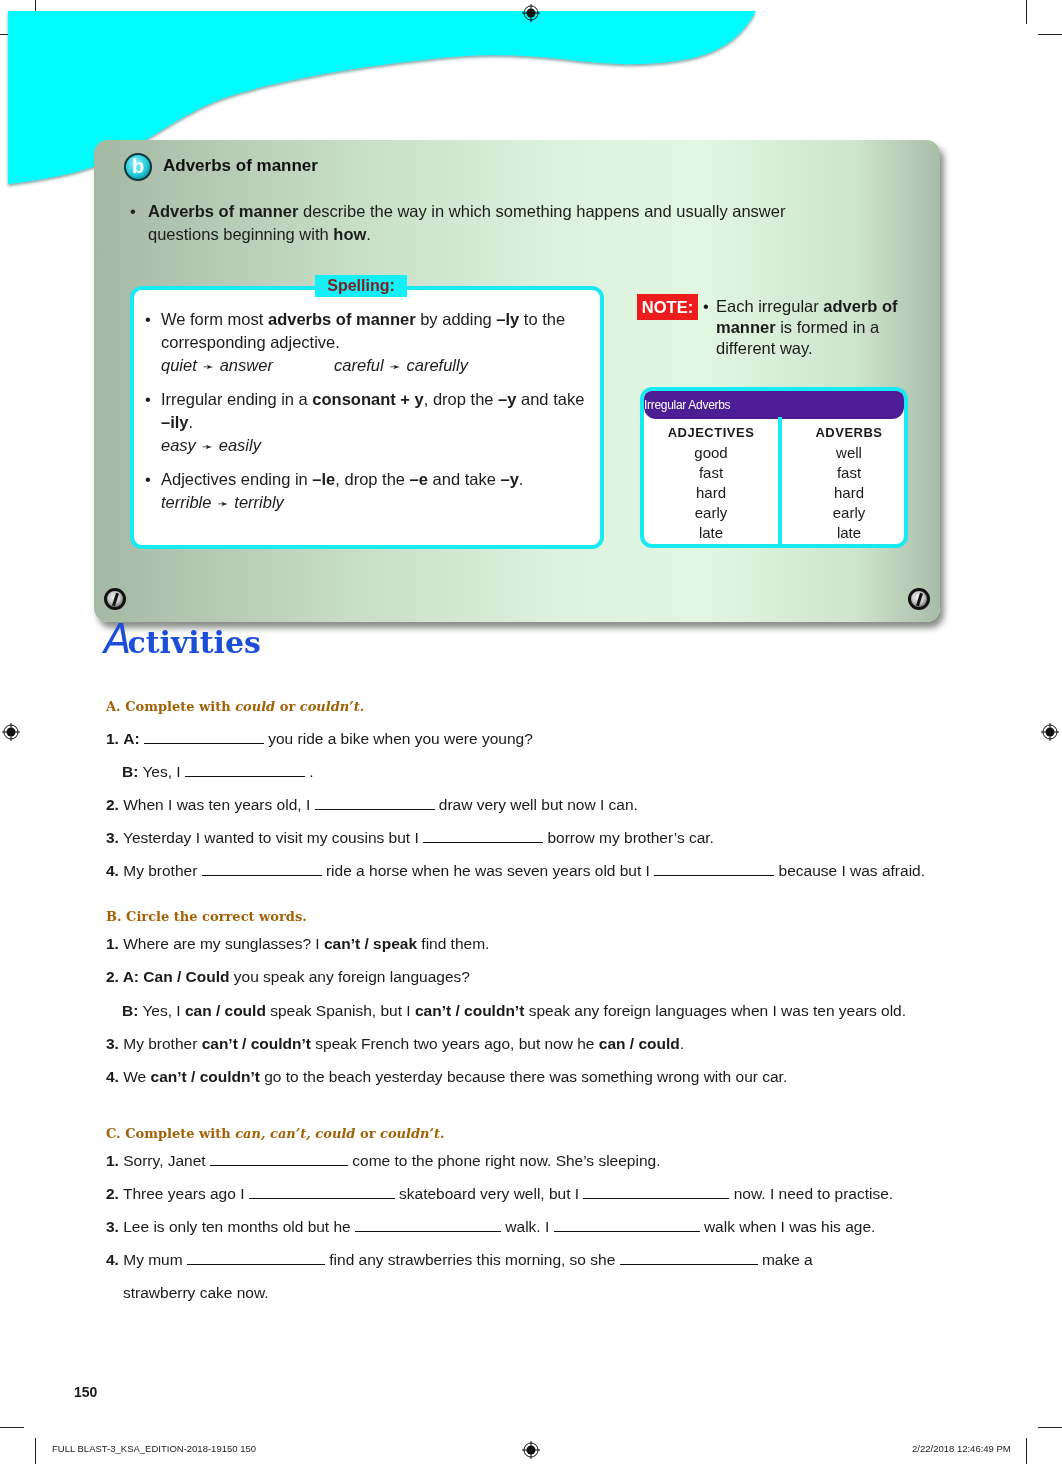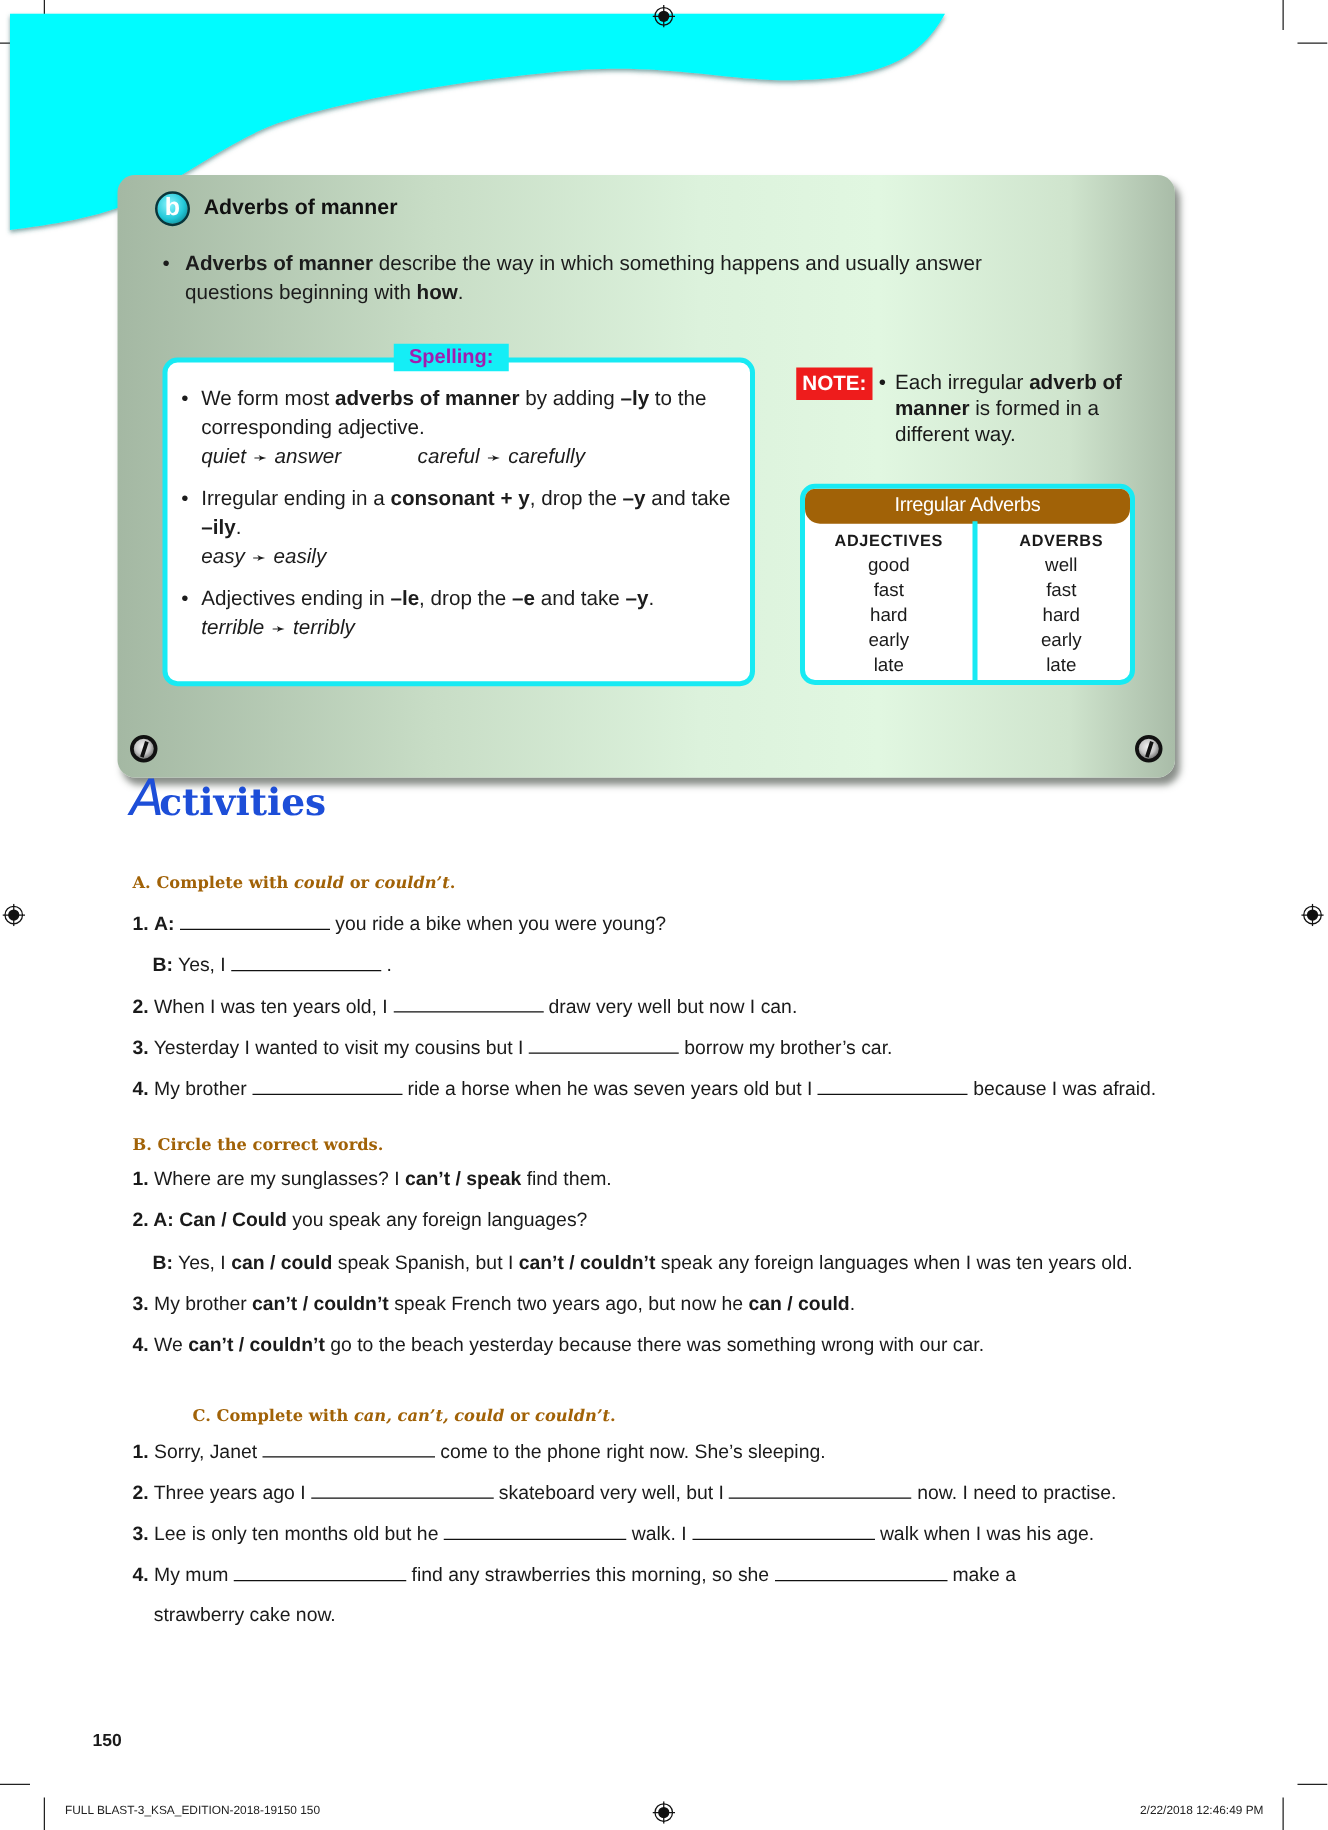--- a/index.html
+++ b/index.html
@@ -41,21 +41,21 @@
   .intro .bullet { position: absolute; left: 0; top: 0; }
   .intro .txt { padding-left: 18px; }
 
   
   #spelling {
     position: absolute; left: 130px; top: 286px; width: 474px; height: 263px; box-sizing: border-box;
     background: #fff; border: 4px solid #18eaf3; border-radius: 12px;
   }
   .spell-tag {
     position: absolute; left: 315px; top: 275px; width: 92px; height: 22px; background: #14eef6;
-    color: #a21caf; font-weight: bold; font-size: 16px; line-height: 22px; text-align: center;
+    color: #7f1d1d; font-weight: bold; font-size: 16px; line-height: 22px; text-align: center;
   }
   .rule { position: absolute; left: 145px; font-size: 16.5px; line-height: 23px; color: #1c1c1c; width: 450px; }
   .rule .bullet { position: absolute; left: 0; top: 0; }
   .rule .body { padding-left: 16px; }
   .ex { font-style: italic; display: block; }
   .arrow { font-style: normal; font-size: 13px; margin: 0 6px; }
 
   
   .note-tag {
     position: absolute; left: 637px; top: 294px; width: 61px; height: 26px; background: #ee1c1c;
@@ -64,22 +64,22 @@
   .note-text { position: absolute; left: 703px; top: 296px; width: 210px; font-size: 16.5px; line-height: 21px; }
   .note-text .bullet { position: absolute; left: 0; top: 0; }
   .note-text .body { padding-left: 13px; }
 
   
   #irreg {
     position: absolute; left: 640px; top: 387px; width: 268px; height: 161px; box-sizing: border-box;
     background: #fff; border: 4px solid #18eaf3; border-radius: 12px; overflow: hidden;
   }
   #irreg .head {
-    position: absolute; left: 0; top: 0; width: 100%; height: 28px; background: #a16207;
-    border-radius: 0 0 12px 12px; color: #fff; font-size: 16px; text-align: center; line-height: 28px;
+    position: absolute; left: 0; top: 0; width: 100%; height: 28px; background: #4c1d95;
+    border-radius: 0 0 12px 12px; color: #fff; font-size: 12px; text-align: left; line-height: 28px;
     font-family: "Liberation Sans", sans-serif; letter-spacing: -0.3px;
   }
   #irreg .divider { position: absolute; left: 134px; top: 26px; width: 4px; height: 135px; background: #18eaf3; }
   #irreg .col { position: absolute; top: 32px; width: 134px; text-align: center; font-size: 15px; line-height: 20px; }
   #irreg .col.adj { left: 0; }
   #irreg .col.adv { left: 138px; top: 32px; line-height: 20px; }
   #irreg .colhead { font-weight: bold; font-size: 13px; letter-spacing: 0.5px; }
 
   
   .screw {
@@ -272,21 +272,21 @@
 <div class="line" style="top:1002px; left:122px;">
   <b>B:</b><span> Yes, I </span><b>can / could</b><span> speak Spanish, but I </span><b>can’t / couldn’t</b><span> speak any foreign languages when I was ten years old.</span>
 </div>
 <div class="line" style="top:1035px;">
   <b>3.</b><span> My brother </span><b>can’t / couldn’t</b><span> speak French two years ago, but now he </span><b>can / could</b><span>.</span>
 </div>
 <div class="line" style="top:1068px;">
   <b>4.</b><span> We </span><b>can’t / couldn’t</b><span> go to the beach yesterday because there was something wrong with our car.</span>
 </div>
 
-<div class="ex-head" style="top:1126px;margin-left:48px;">
+<div class="ex-head" style="top:1126px;">
   <span>C. Complete with </span><i>can, can’t, could</i><span> or </span><i>couldn’t</i><span>.</span>
 </div>
 
 <div class="line" style="top:1151px;">
   <b>1.</b><span> Sorry, Janet </span><span class="blank w138"></span><span> come to the phone right now. She’s sleeping.</span>
 </div>
 <div class="line" style="top:1184px;">
   <b>2.</b><span> Three years ago I </span><span class="blank w146"></span><span> skateboard very well, but I </span><span class="blank w146"></span><span> now. I need to practise.</span>
 </div>
 <div class="line" style="top:1217px;">

